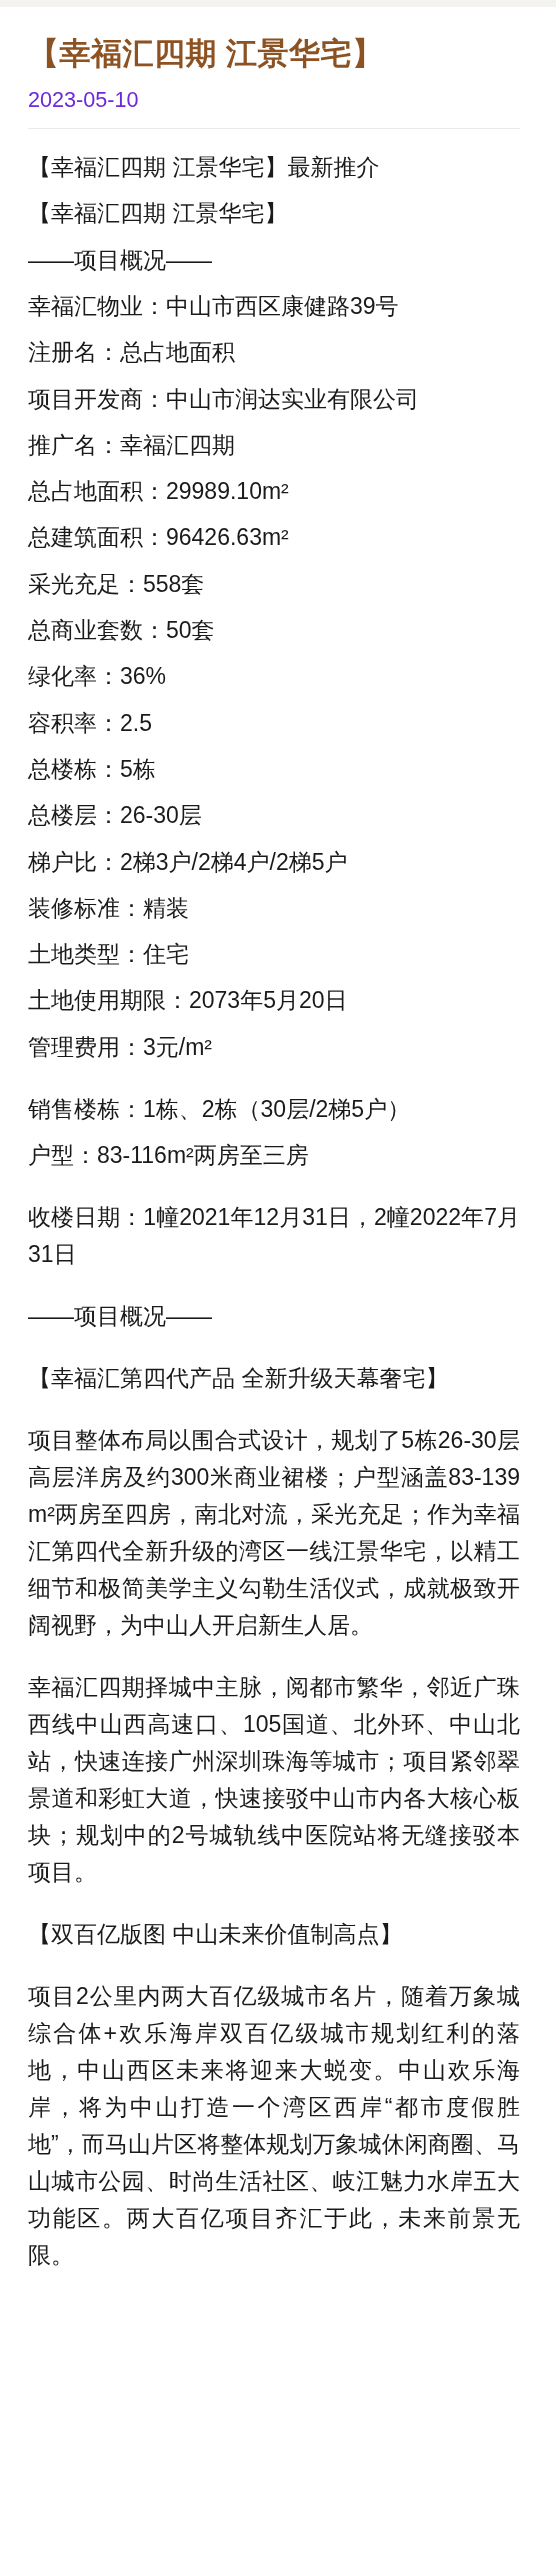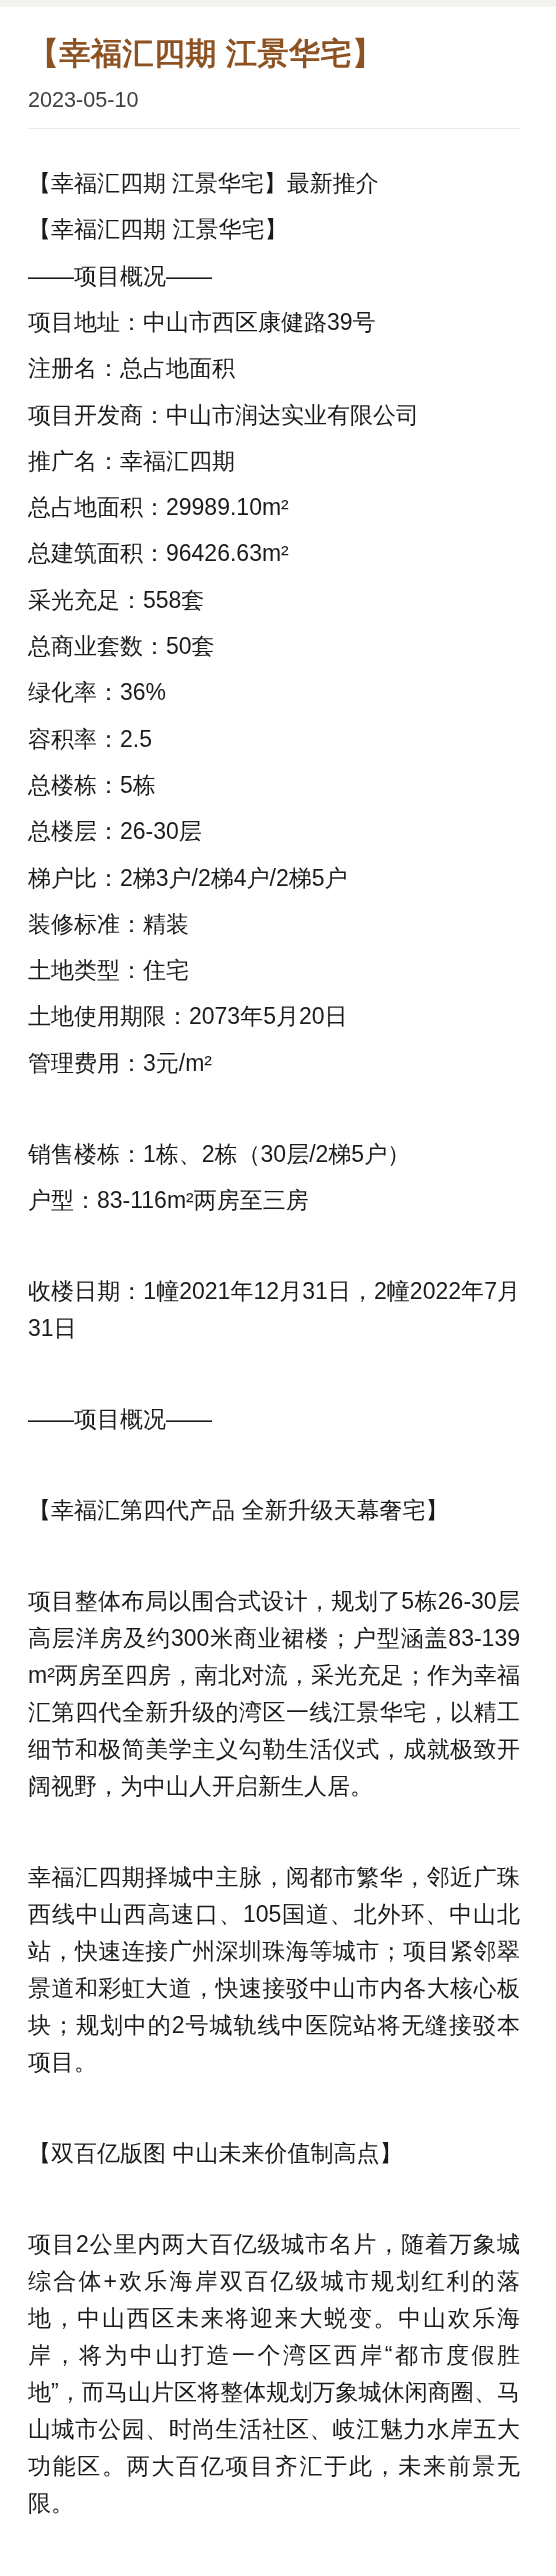--- a/index.html
+++ b/index.html
@@ -28,42 +28,41 @@
     line-height: 36px;
     font-weight: 700;
     color: #8d5222;
     letter-spacing: 0.5px;
   }
   .publish-date {
     margin: 14.4px 0 0 0;
     font-size: 21.6px;
     line-height: 26px;
     font-weight: 400;
-    color: #404040;
+    color: #6d28d9;
   }
   .divider {
     margin-top: 15.5px;
     border: none;
     border-top: 1px solid #ebebeb;
     height: 0;
   }
   .article p, .article h2 {
     margin: 0 0 9.3px 0;
     font-size: 23px;
     line-height: 37px;
     font-weight: 400;
     text-align: justify;
     word-break: break-all;
   }
   .article .intro {
-    margin-top: 36px;
-    font-family: Liberation Serif, serif;
+    margin-top: 20px;
   }
   .article .gap {
-    margin-top: 54px;
+    margin-top: 25px;
   }
 </style>
 </head>
 <body>
 
 <div class="top-strip"></div>
 
 <div class="page">
 
   <h1 class="article-title">【幸福汇四期 江景华宅】</h1>
@@ -71,21 +70,21 @@
   <p class="publish-date">2023-05-10</p>
 
   <hr class="divider">
 
   <div class="article">
 
     <p class="intro">【幸福汇四期 江景华宅】最新推介</p>
     <p>【幸福汇四期 江景华宅】</p>
     <p>——项目概况——</p>
 
-    <p>项目地址：中山市西区康健路39号</p>
+    <p>幸福汇物业：中山市西区康健路39号</p>
     <p>注册名：总占地面积</p>
     <p>项目开发商：中山市润达实业有限公司</p>
     <p>推广名：幸福汇四期</p>
     <p>总占地面积：29989.10m²</p>
     <p>总建筑面积：96426.63m²</p>
     <p>采光充足：558套</p>
     <p>总商业套数：50套</p>
     <p>绿化率：36%</p>
     <p>容积率：2.5</p>
     <p>总楼栋：5栋</p>

